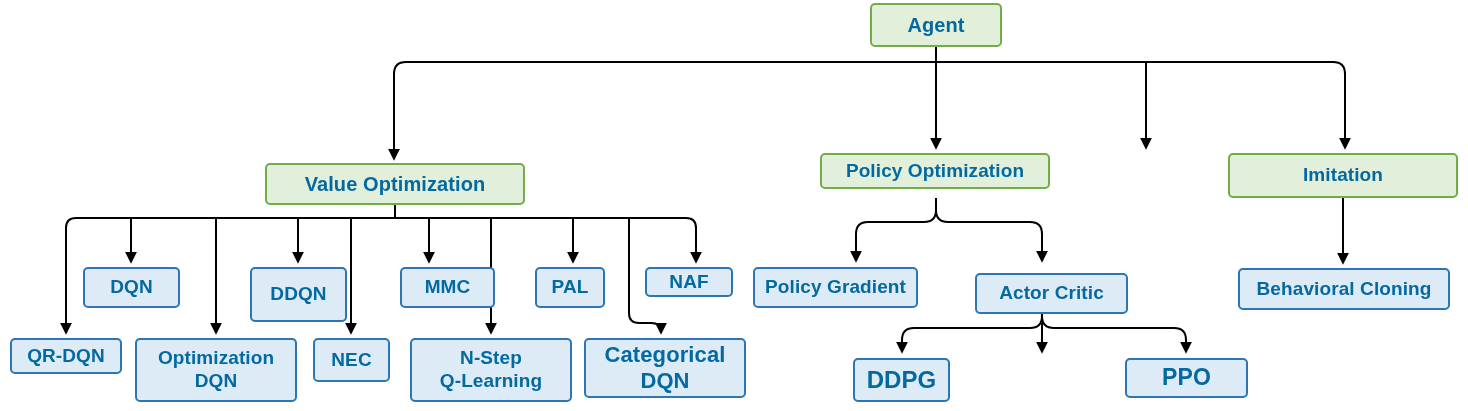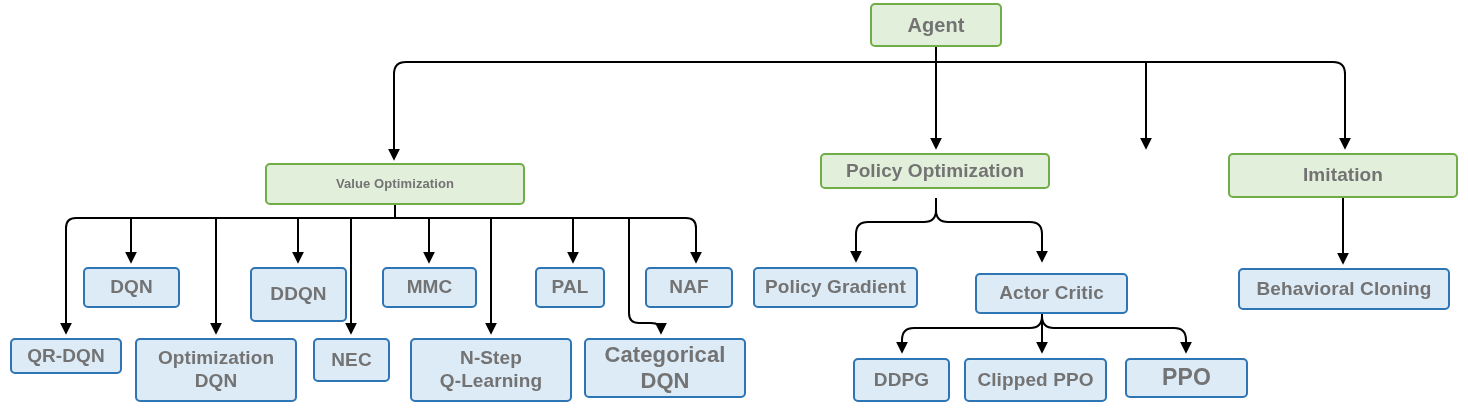--- a/index.html
+++ b/index.html
@@ -12,21 +12,21 @@
   }
   svg.wires{position:absolute;left:0;top:0;z-index:0;}
   svg.wires path{stroke:var(--line,#000);stroke-width:2;fill:none;}
   svg.wires .arrowhead{fill:var(--line,#000);stroke:none;}
   .node{
     position:absolute;z-index:1;
     display:flex;align-items:center;justify-content:center;
     box-sizing:border-box;
     border-radius:5px;
     font-weight:bold;
-    color:#737373;
+    color:#0369a1;
     text-align:center;
     white-space:pre-line;
     line-height:1.2;
     letter-spacing:0.1px;
   }
   .node.green{background:var(--green-fill,#E2EFDA);border:2.5px solid var(--green-border,#70AD47);}
   .node.blue{background:var(--blue-fill,#DDEBF7);border:2.5px solid var(--blue-border,#2E75B6);}
 </style>
 </head>
 <body>
@@ -65,40 +65,39 @@
 
     <path marker-end="url(#arrow)" d="M1343,198 V263"></path>
 
     <path marker-end="url(#arrow)" d="M1042,308 V316 Q1042,328 1030,328 H914 Q902,328 902,340 V352"></path>
     <path marker-end="url(#arrow)" d="M1042,308 V352"></path>
     <path marker-end="url(#arrow)" d="M1042,308 V316 Q1042,328 1054,328 H1174 Q1186,328 1186,340 V352"></path>
   </svg>
 
   <div class="node green" style="left:870px;top:3px;width:132px;height:44px;font-size:20px">Agent</div>
 
-  <div class="node green" style="left:265px;top:163px;width:260px;height:42px;font-size:13px">Value Optimization</div>
+  <div class="node green" style="left:265px;top:163px;width:260px;height:42px;font-size:20px">Value Optimization</div>
   <div class="node green" style="left:820px;top:153px;width:230px;height:36px;font-size:19px">Policy Optimization</div>
   <div class="node green" style="left:1228px;top:153px;width:230px;height:45px;font-size:19px">Imitation</div>
 
   <div class="node blue" style="left:83px;top:267px;width:97px;height:41px;font-size:19px">DQN</div>
   <div class="node blue" style="left:250px;top:267px;width:97px;height:55px;font-size:19px">DDQN</div>
-  <div class="node blue" style="left:382px;top:267px;width:95px;height:41px;font-size:19px">MMC</div>
+  <div class="node blue" style="left:400px;top:267px;width:95px;height:41px;font-size:19px">MMC</div>
   <div class="node blue" style="left:535px;top:267px;width:70px;height:41px;font-size:19px">PAL</div>
-  <div class="node blue" style="left:645px;top:267px;width:88px;height:41px;font-size:19px">NAF</div>
+  <div class="node blue" style="left:645px;top:267px;width:88px;height:30px;font-size:19px">NAF</div>
 
   <div class="node blue" style="left:753px;top:267px;width:165px;height:41px;font-size:19px">Policy Gradient</div>
   <div class="node blue" style="left:975px;top:273px;width:153px;height:41px;font-size:19px">Actor Critic</div>
   <div class="node blue" style="left:1238px;top:268px;width:212px;height:42px;font-size:19px">Behavioral Cloning</div>
 
   <div class="node blue" style="left:10px;top:338px;width:112px;height:36px;font-size:19px">QR-DQN</div>
   <div class="node blue" style="left:135px;top:338px;width:162px;height:64px;font-size:19px">Optimization
 DQN</div>
   <div class="node blue" style="left:313px;top:338px;width:77px;height:44px;font-size:19px">NEC</div>
   <div class="node blue" style="left:410px;top:338px;width:162px;height:64px;font-size:19px">N-Step
 Q-Learning</div>
   <div class="node blue" style="left:584px;top:338px;width:162px;height:60px;font-size:22px">Categorical
 DQN</div>
 
-  <div class="node blue" style="left:853px;top:358px;width:97px;height:44px;font-size:19px">DDPG</div>
-  <div class="node blue" style="left:964px;top:358px;width:143px;height:44px;font-size:19px">Clipped PPO</div>
+  <div class="node blue" style="left:853px;top:358px;width:97px;height:44px;font-size:24px">DDPG</div>
   <div class="node blue" style="left:1125px;top:358px;width:123px;height:40px;font-size:23px">PPO</div>
 
 </div>
 
 </body></html>

